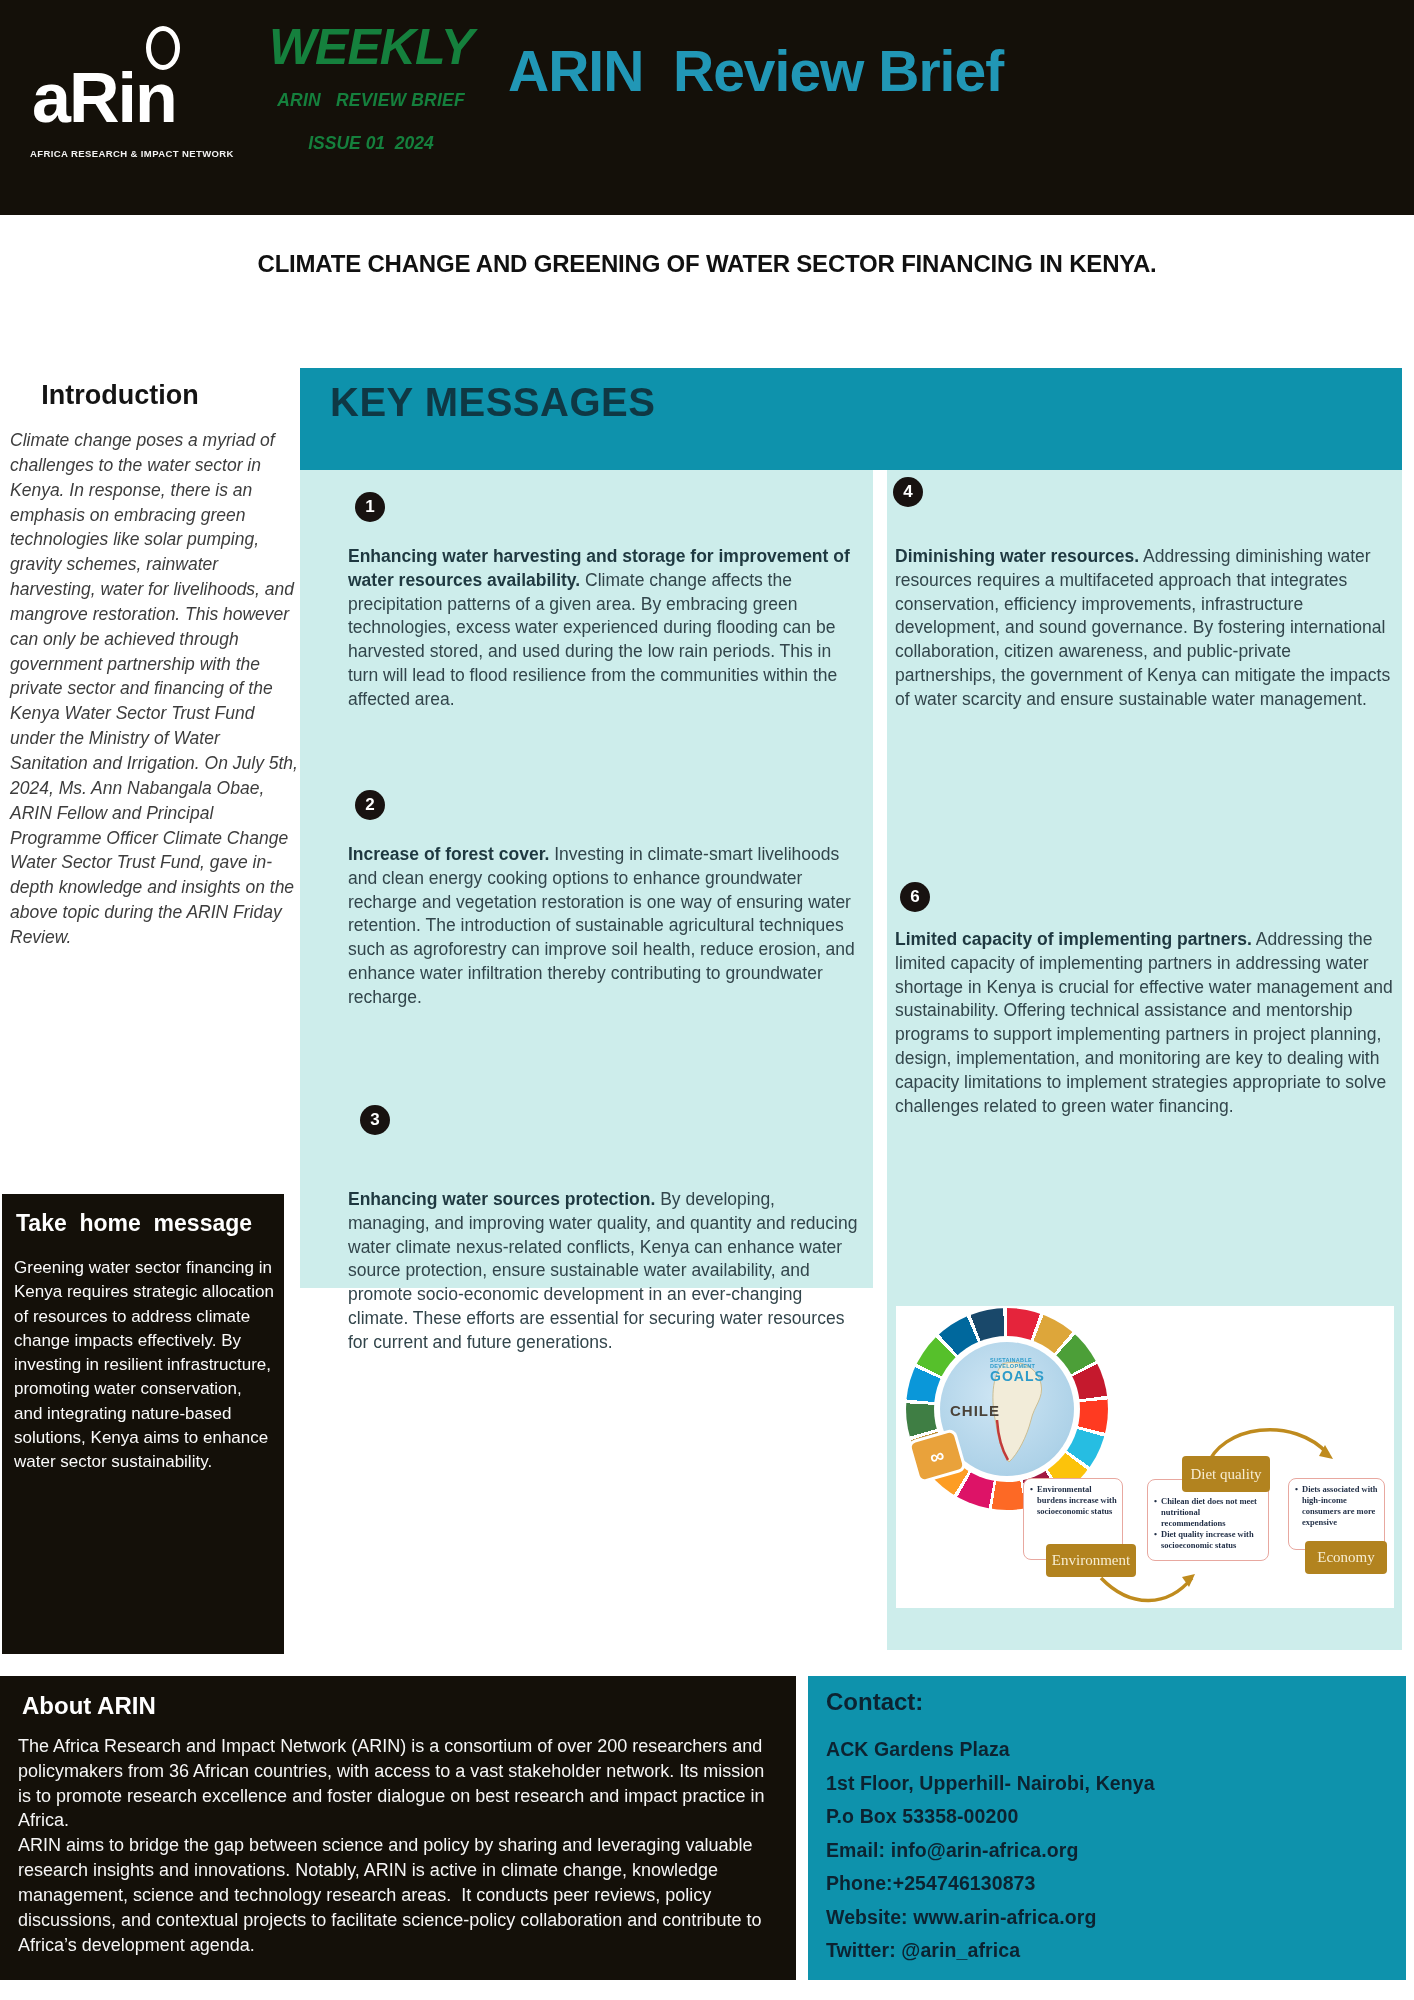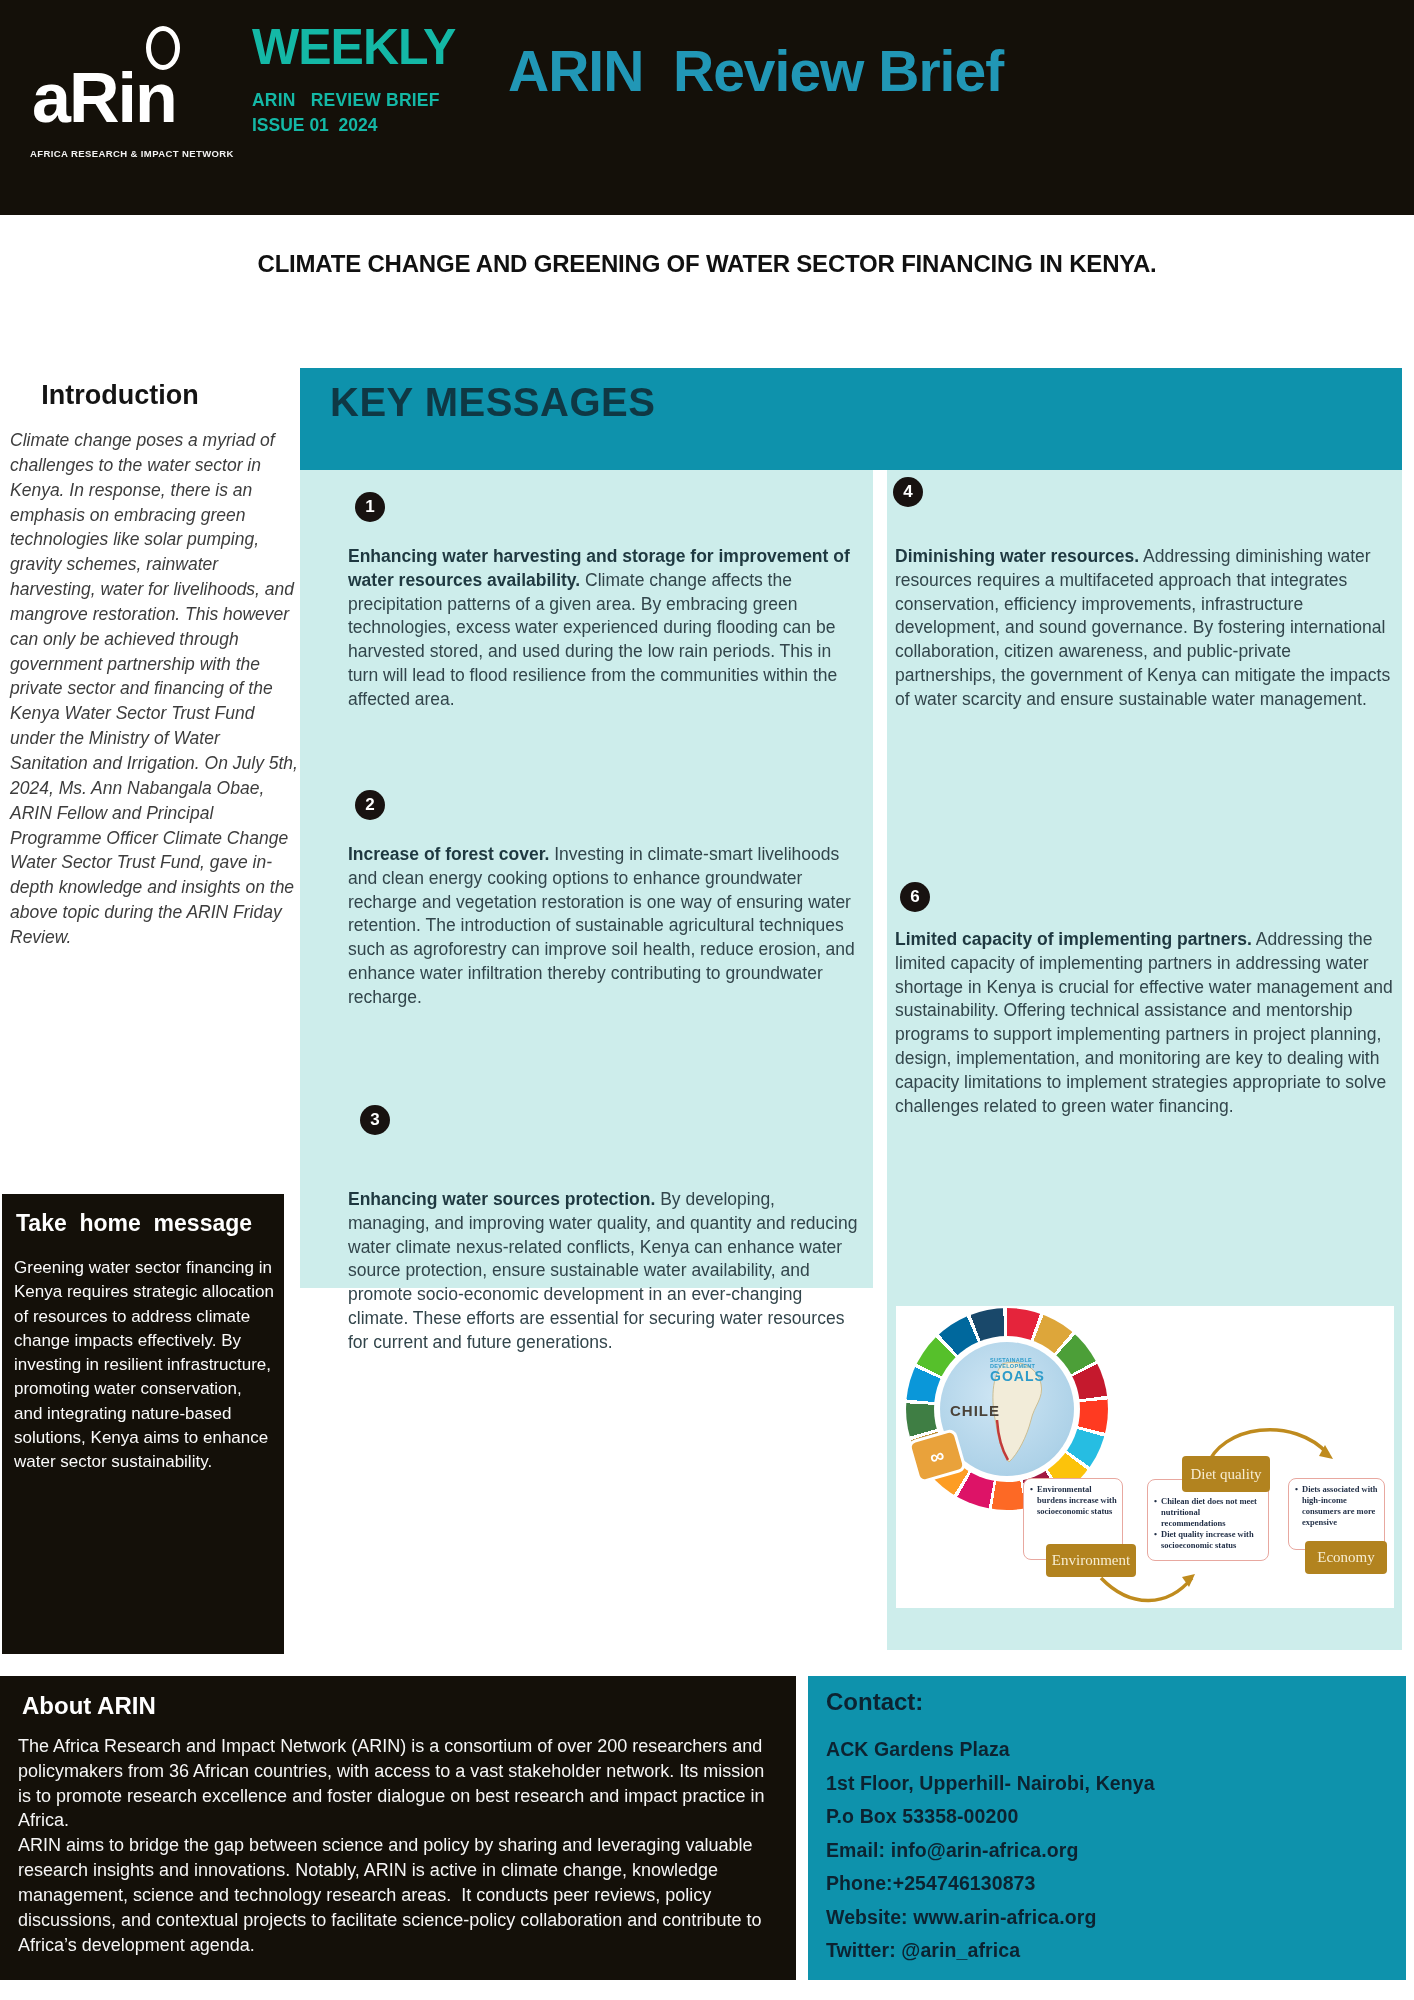--- a/index.html
+++ b/index.html
@@ -7,24 +7,24 @@
   body { font-family:"Liberation Sans","DejaVu Sans",sans-serif; }
   .page { position:relative; width:1414px; height:2000px; background:#ffffff; margin:0 auto; overflow:hidden; }
   .pre { white-space:pre; }
 
   
   .masthead { position:absolute; left:0; top:0; width:1414px; height:215px; background:#141009; }
   .logo { position:absolute; left:28px; top:18px; width:210px; height:180px; color:#fff; }
   .logo-ring { position:absolute; left:118px; top:8px; width:34px; height:44px; border:5px solid #fff; border-radius:50%; background:transparent; }
   .logo-word { position:absolute; left:4px; top:40px; font-size:70px; font-weight:bold; letter-spacing:-2px; color:#fff; }
   .logo-caption { position:absolute; left:2px; top:130px; font-size:9.5px; font-weight:bold; letter-spacing:.4px; color:#f3f3f3; }
-  .mast-center { position:absolute; left:252px; top:20px; width:238px; color:#14b8a6; }
+  .mast-center { position:absolute; left:252px; top:20px; width:238px; text-align:center; color:#15803d;font-style:italic; }
   .weekly { font-size:50px; font-weight:bold; letter-spacing:-1px; line-height:1.1; }
   .mast-sub { font-size:17.5px; font-weight:bold; margin-top:15px; letter-spacing:.2px; }
-  .mast-issue { font-size:17.5px; font-weight:bold; margin-top:4px; }
+  .mast-issue { font-size:17.5px; font-weight:bold; margin-top:22px; }
   .brand { position:absolute; left:508px; top:38px; font-size:57px; font-weight:bold; letter-spacing:-1px; color:#2197b6; }
 
   
   .doc-title { position:absolute; left:0; top:250px; width:1414px; text-align:center;
                font-size:24px; font-weight:bold; letter-spacing:-0.2px; color:#111; }
 
   
   .intro-head { position:absolute; left:10px; top:380px; width:220px; text-align:center;
                 font-size:27px; font-weight:bold; color:#141414; }
   .intro-body { position:absolute; left:10px; top:428px; width:292px; font-size:17.5px;

